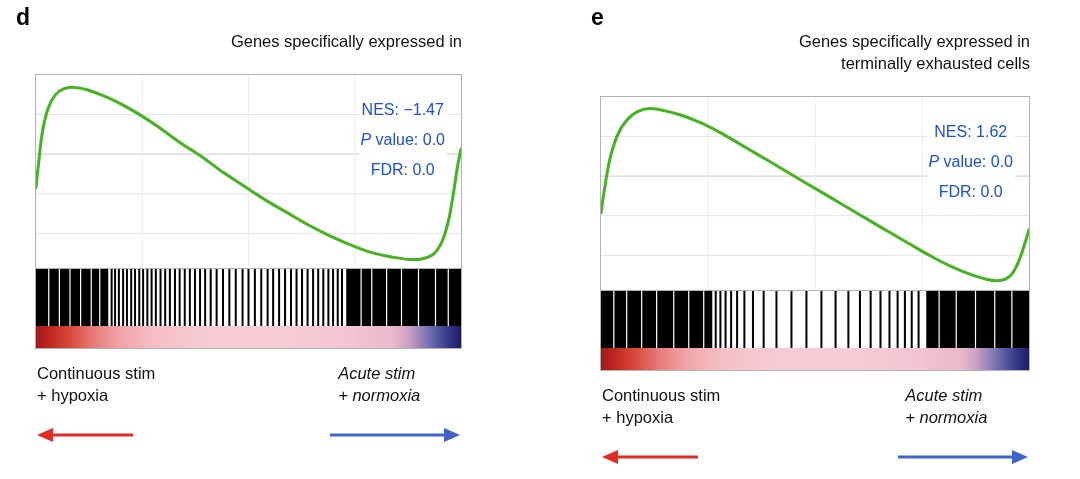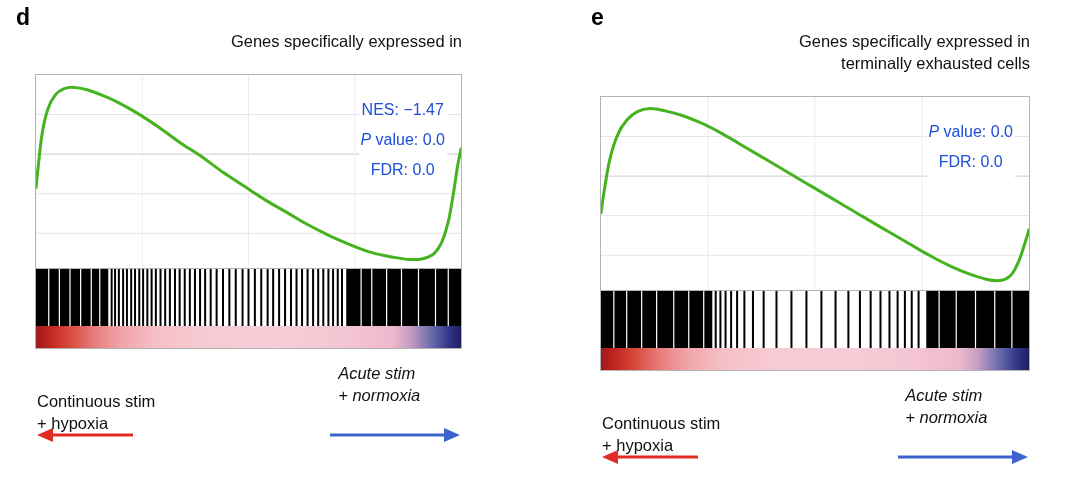--- a/index.html
+++ b/index.html
@@ -20,21 +20,21 @@
   .figure { margin-top: 22px; border: 1px solid #b3b3b3; background: #fff; }
   .curve-area { position: relative; height: 194px; border-bottom: 1px solid #b3b3b3; }
   .curve-svg { position: absolute; left: 0; top: 0; width: 100%; height: 100%; display: block; }
   .stats { position: absolute; top: 20px; right: 14px; text-align: center; font-size: 16px; line-height: 30px; color: #1d4ed8; background: #fff; padding: 0 2px; }
   .stats i { font-style: italic; }
 
   .barcode { display: block; width: 100%; height: 57px; }
   .gradient { height: 22px; }
 
   .glabels { position: relative; margin-top: 13px; height: 46px; font-size: 16.5px; line-height: 22px; color: #111; }
-  .gleft { position: absolute; left: 2px; top: 0; margin-top: 28px; }
+  .gleft { position: absolute; left: 2px; top: 0; }
   .gright { position: absolute; left: 71%; top: 0; font-style: italic; }
 
   .arrows { display: block; width: 100%; height: 22px; margin-top: 16px; }
 </style>
 </head>
 <body>
 
 <div class="canvas">
 
   <div class="panel-letter" id="letter-d">d</div>
@@ -157,20 +157,21 @@
             <line x1="0" y1="39.565" x2="428" y2="39.565" stroke="#e4e4e4" stroke-width="1"></line>
             <line x1="0" y1="79.13" x2="428" y2="79.13" stroke="#c9c9c9" stroke-width="1"></line>
             <line x1="0" y1="118.695" x2="428" y2="118.695" stroke="#e4e4e4" stroke-width="1"></line>
             <line x1="0" y1="158.26" x2="428" y2="158.26" stroke="#e4e4e4" stroke-width="1"></line>
             <line x1="107" y1="0" x2="107" y2="193" stroke="#ececec" stroke-width="1"></line>
             <line x1="214" y1="0" x2="214" y2="193" stroke="#ececec" stroke-width="1"></line>
             <line x1="321" y1="0" x2="321" y2="193" stroke="#ececec" stroke-width="1"></line>
             <path d="M0.0 115.8C0.6 111.9 2.0 101.4 3.4 92.6C4.9 83.9 6.4 72.3 8.6 63.3C10.7 54.3 13.4 45.3 16.3 38.6C19.1 31.9 22.3 27.1 25.7 23.2C29.0 19.2 32.5 16.6 36.4 14.7C40.3 12.7 44.6 11.7 49.2 11.6C53.9 11.5 58.9 12.7 64.2 13.9C69.6 15.1 75.3 16.5 81.3 18.5C87.4 20.6 93.8 23.2 100.6 26.2C107.4 29.3 114.5 32.9 122.0 37.1C129.5 41.2 137.7 46.3 145.5 51.0C153.4 55.6 161.2 60.2 169.1 64.8C176.9 69.5 184.8 74.1 192.6 78.7C200.4 83.4 208.3 88.0 216.1 92.6C224.0 97.3 231.8 101.9 239.7 106.5C247.5 111.2 255.4 115.8 263.2 120.4C271.1 125.1 279.3 130.0 286.8 134.3C294.3 138.7 301.0 142.6 308.2 146.7C315.3 150.8 322.4 155.2 329.6 159.0C336.7 162.9 344.2 166.8 351.0 169.8C357.7 172.9 364.5 175.5 370.2 177.6C375.9 179.6 380.9 181.2 385.2 182.2C389.5 183.2 392.7 183.7 395.9 183.7C399.1 183.7 401.8 183.5 404.5 182.2C407.1 180.9 409.4 179.4 411.7 176.0C414.1 172.7 416.6 167.0 418.6 162.1C420.6 157.2 422.2 151.6 423.7 146.7C425.3 141.8 427.3 135.1 428.0 132.8" fill="none" stroke="#45b320" stroke-width="3" stroke-linecap="round" stroke-linejoin="round"></path>
           </svg>
         <div class="stats">
+          <div>NES: 1.62</div>
           <div><i>P</i><span> value: 0.0</span></div>
           <div>FDR: 0.0</div>
         </div>
       </div>
       <svg class="barcode" viewBox="0 0 428 57">
           <rect x="0" y="0" width="428" height="57" fill="#ffffff"></rect>
           <rect x="0" y="0" width="111.28" height="57" fill="#000000"></rect>
           <rect x="325.28000000000003" y="0" width="102.72" height="57" fill="#000000"></rect>
           <rect x="113.70400000000001" y="0" width="2" height="57" fill="#000000"></rect>
           <rect x="118.412" y="0" width="2" height="57" fill="#000000"></rect>

